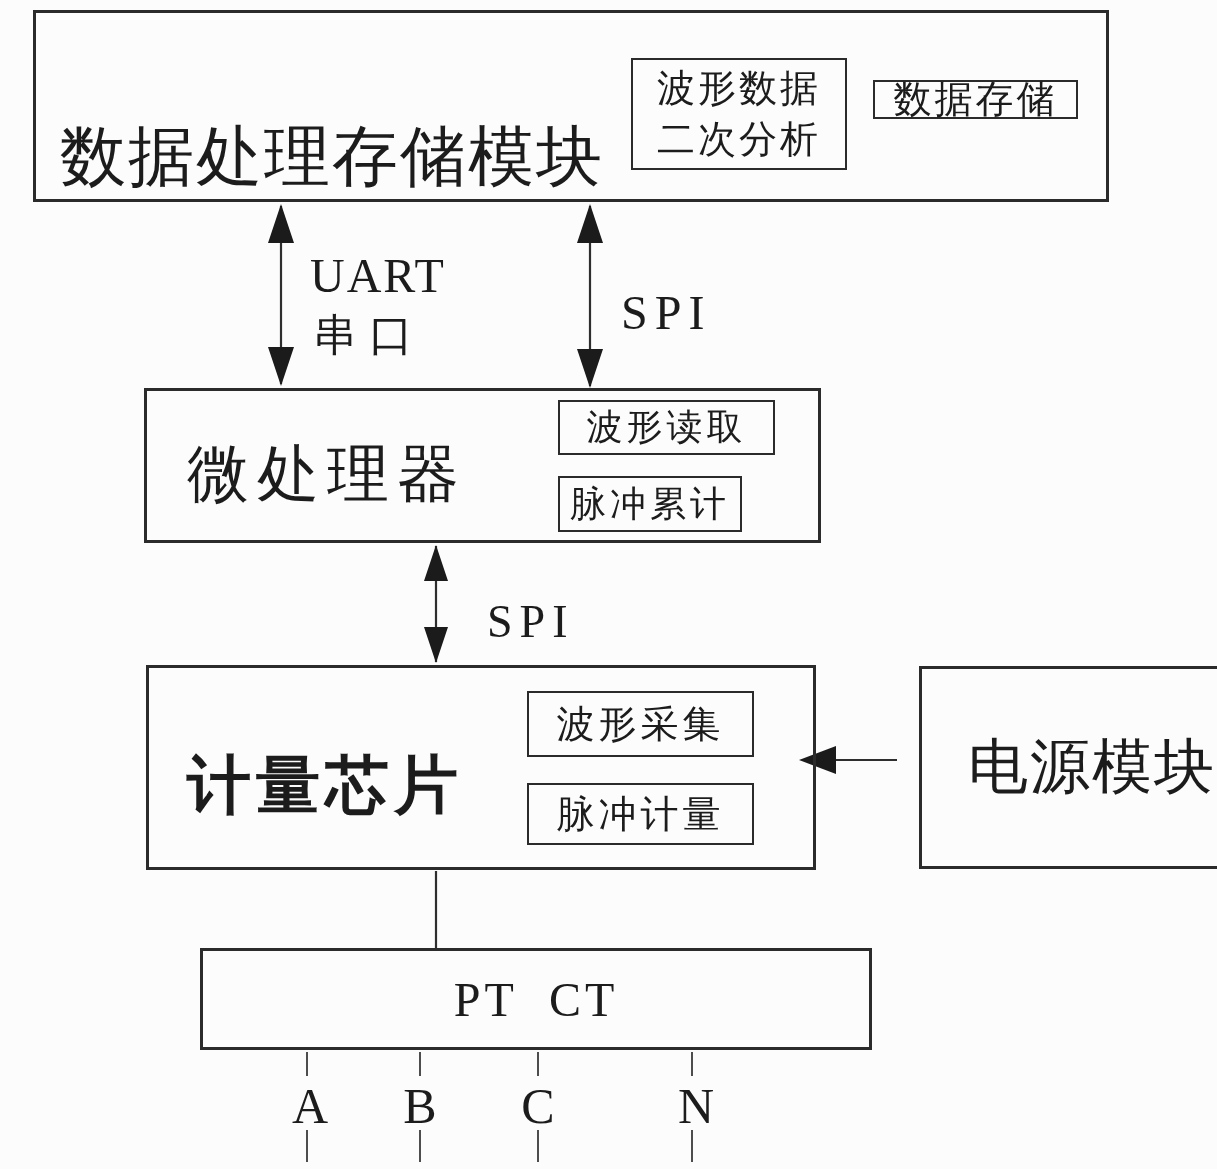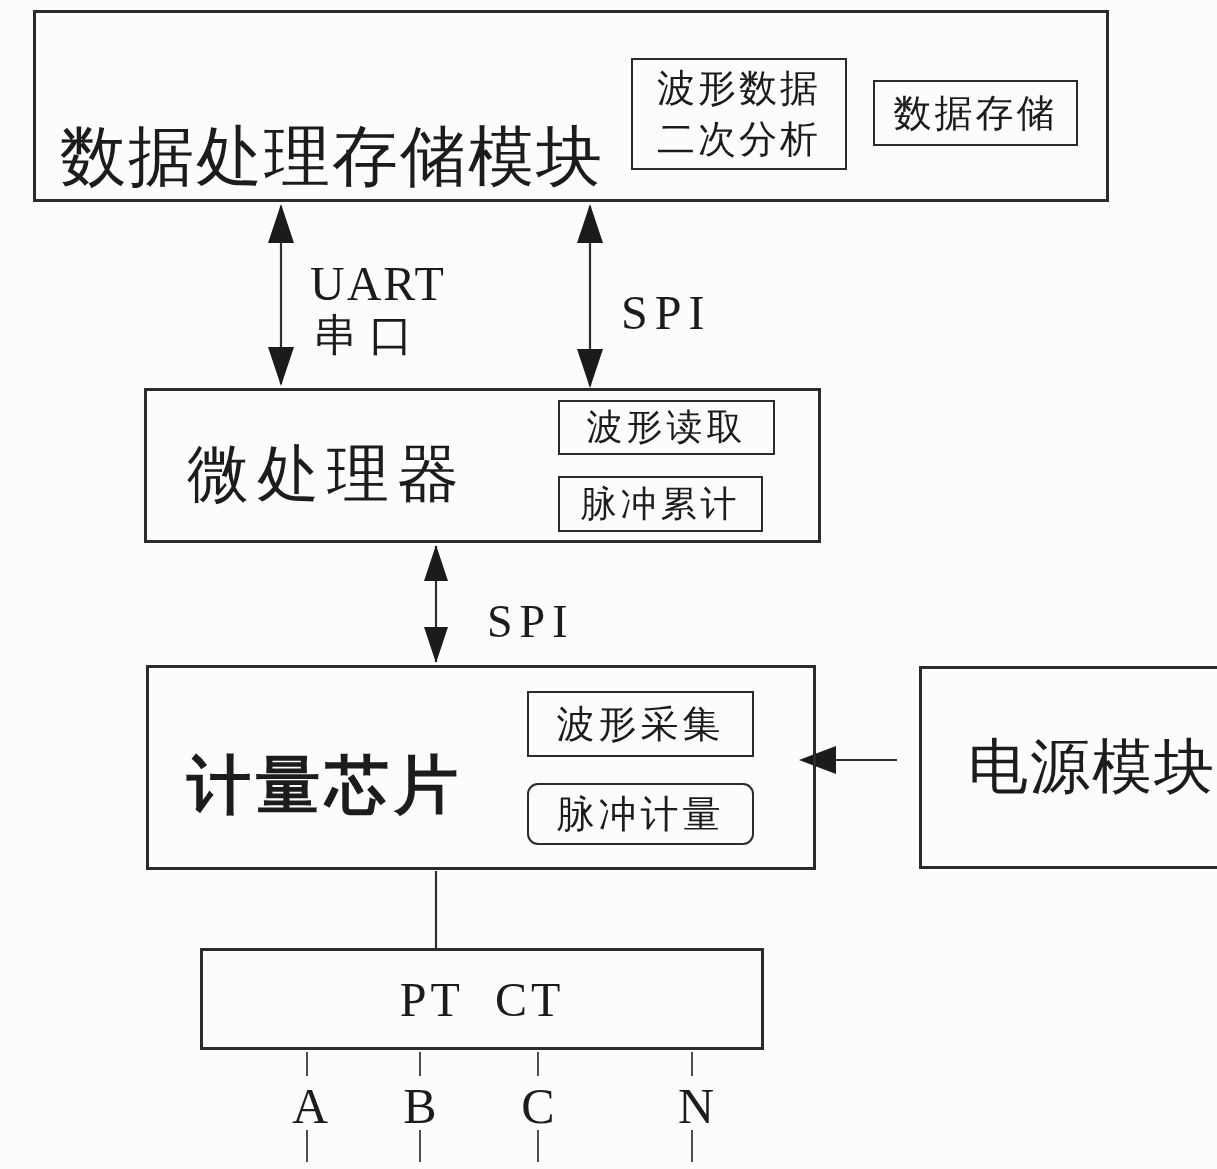--- a/index.html
+++ b/index.html
@@ -12,35 +12,35 @@
   .connector-layer line { stroke:#2e2e2e; stroke-width:2.2; }
   .connector-layer polygon { fill:#1b1b1b; stroke:none; }
   .connector-layer .thin line { stroke:#4d4d4d; stroke-width:2; }
   .box {
     position:absolute; box-sizing:border-box; border:2px solid #2b2b2b;
     display:flex; align-items:center; justify-content:center; text-align:center;
   }
   .box.major { border-width:3px;margin-left:21px; }
   #box-data-module      { left:12px;  top:10px;  width:1076px; height:192px; }
   #box-waveform-analysis{ left:631px; top:58px;  width:216px;  height:112px; flex-direction:column; font-size:38px; line-height:51px; letter-spacing:3px; }
-  #box-data-storage     { left:873px; top:80px;  width:205px;  height:66px;  font-size:38px; letter-spacing:3px; }
+  #box-data-storage     { left:873px; top:80px;  width:205px;  height:39px;  font-size:38px; letter-spacing:3px; }
   #box-mcu              { left:123px; top:388px; width:677px;  height:155px; }
   #box-waveform-read    { left:558px; top:400px; width:217px;  height:55px;  font-size:36px; letter-spacing:4px; }
-  #box-pulse-accumulate { left:558px; top:476px; width:205px;  height:56px;  font-size:36px; letter-spacing:4px; }
+  #box-pulse-accumulate { left:558px; top:476px; width:184px;  height:56px;  font-size:36px; letter-spacing:4px; }
   #box-metering-chip    { left:125px; top:665px; width:670px;  height:205px;font-weight:bold; }
   #box-waveform-capture { left:527px; top:691px; width:227px;  height:66px;  font-size:38px; letter-spacing:4px; }
-  #box-pulse-metering   { left:527px; top:783px; width:227px;  height:62px;  font-size:38px; letter-spacing:4px;border-radius:11px; }
+  #box-pulse-metering   { left:527px; top:783px; width:227px;  height:62px;  font-size:38px; letter-spacing:4px; }
   #box-power-module     { left:898px; top:666px; width:346px;  height:203px; font-size:60px; letter-spacing:2px; }
-  #box-pt-ct            { left:179px; top:948px; width:564px;  height:102px; font-size:48px; white-space:pre; letter-spacing:4px; }
+  #box-pt-ct            { left:179px; top:948px; width:672px;  height:102px; font-size:48px; white-space:pre; letter-spacing:4px; }
   .block-title { position:absolute; white-space:nowrap; }
   #label-data-module   { left:24px; top:99px;  font-size:66px; letter-spacing:2px; }
   #label-mcu           { left:40px; top:41px;  font-size:62px; letter-spacing:8px; }
   #label-metering-chip { left:38px; top:74px;  font-size:64px; letter-spacing:5px; }
   .conn-label { position:absolute; white-space:nowrap; }
-  #label-uart-1  { left:310px; top:248px; font-size:48px; letter-spacing:2px;margin-top:8px; }
+  #label-uart-1  { left:310px; top:248px; font-size:48px; letter-spacing:2px; }
   #label-uart-2  { left:313px; top:306px; font-size:44px; letter-spacing:12px; }
   #label-spi-top { left:621px; top:285px; font-size:48px; letter-spacing:7px; }
   #label-spi-mid { left:487px; top:595px; font-size:46px; letter-spacing:7px; }
   .phase-label { position:absolute; top:1077px; font-size:50px; transform:translateX(-50%); }
   #phase-a { left:310px; } #phase-b { left:420px; } #phase-c { left:538px; } #phase-n { left:696px; }
 </style>
 </head>
 <body>
 
 <div class="canvas">

